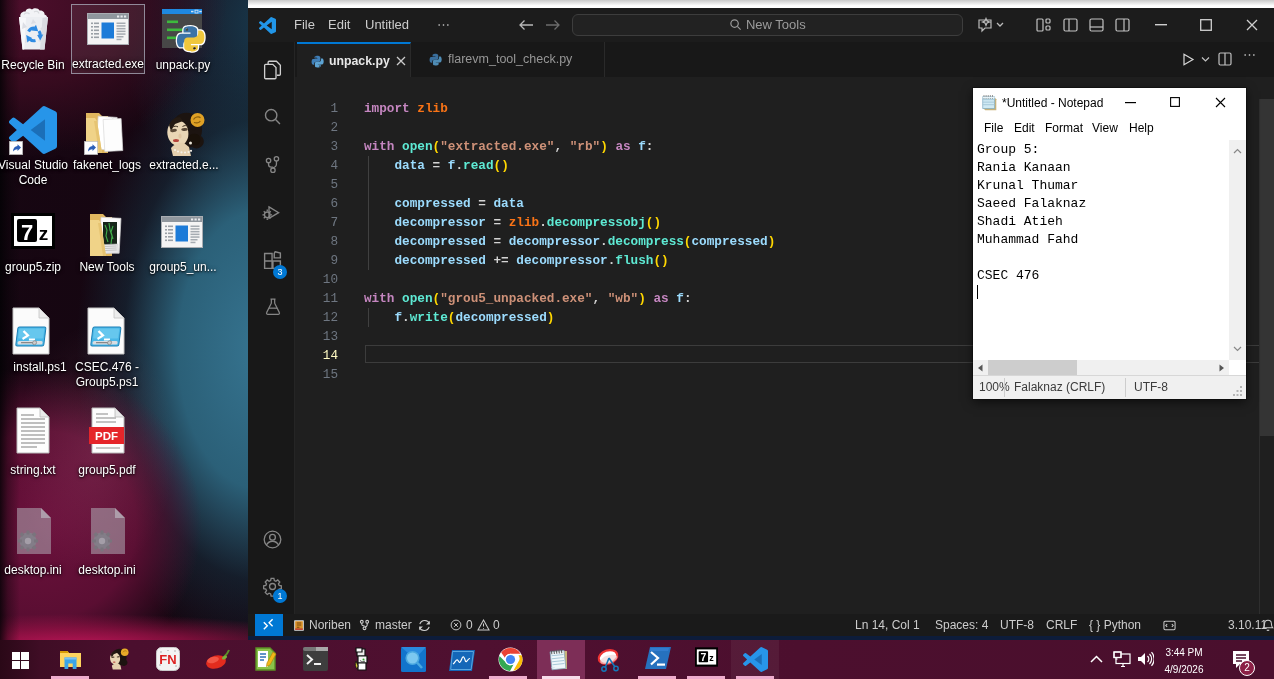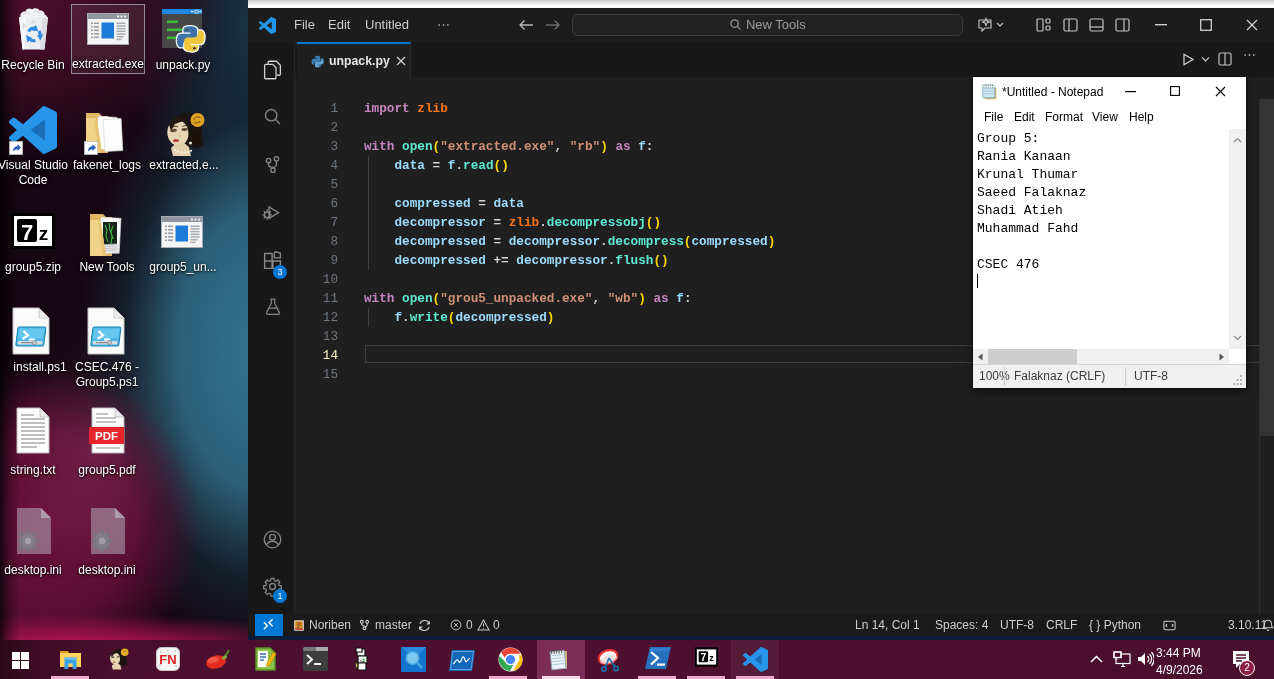--- a/index.html
+++ b/index.html
@@ -31,32 +31,32 @@
 #curline{position:absolute;left:69px;top:246px;width:895px;height:18px;border:1px solid #3c3c3c}
 #vscroll{position:absolute;right:0;top:0;width:14px;height:337px;background:#454545;opacity:.55}
 #vsline{position:absolute;right:14px;top:0;width:1px;height:515px;background:#2e2e2e}
 #indent1{position:absolute;left:72px;top:57px;width:1px;height:114px;background:#404040}
 #indent2{position:absolute;left:72px;top:209px;width:1px;height:19px;background:#404040}
 #vstatus{position:absolute;left:0;top:606px;width:1026px;height:22px;background:#1a1a1a;font-size:12px;color:#ccc}
 #vnavy{position:absolute;left:0;top:628px;width:1026px;height:4px;background:#0d1c3a}
 #remote{position:absolute;left:7px;top:0;width:28px;height:22px;background:#0078d4}
 .sitem{position:absolute;top:0;height:22px;line-height:22px;white-space:nowrap}
 
-#npad{position:absolute;left:973px;top:77px;width:273px;height:311px;background:#fff;box-shadow:0 3px 10px rgba(0,0,0,.6),0 0 0 1px rgba(0,0,0,.28)}
+#npad{position:absolute;left:973px;top:88px;width:273px;height:311px;background:#fff;box-shadow:0 3px 10px rgba(0,0,0,.6),0 0 0 1px rgba(0,0,0,.28)}
 #nptitle{position:absolute;left:0;top:0;width:273px;height:30px;background:#fff;color:#000;font-size:12px}
 #npmenu{position:absolute;left:0;top:30px;width:273px;height:22px;background:#fff;color:#000;font-size:12px}
 #nptext{position:absolute;left:0;top:52px;width:256px;height:220px;background:#fff;font-family:"Liberation Mono",monospace;font-size:13px;line-height:18px;color:#000;white-space:pre;padding:1px 0 16px 4px}
 #npvs{position:absolute;left:256px;top:52px;width:17px;height:220px;background:#f0f0f0}
 #nphs{position:absolute;left:0;top:272px;width:256px;height:15px;background:#f0f0f0}
 #npstatus{position:absolute;left:0;top:287px;width:273px;height:24px;background:#f0f0f0;border-top:1px solid #d7d7d7;font-size:12px;color:#3c3c3c}
 
 #tbar{position:absolute;left:0;top:640px;width:1274px;height:39px;background:linear-gradient(90deg,#2a0817 0,#3f0d25 40px,#4b0f2e 130px,#4f1030 480px,#4c0f2e 800px,#4a0f2d 100%)}
 .tic{position:absolute;top:7px}
 .uline{position:absolute;top:36px;height:3px;background:#eeaccd}
-#trayTime{position:absolute;top:645px;left:1156px;width:56px;color:#fff;font-size:12px;text-align:left;line-height:16.5px}
+#trayTime{position:absolute;top:645px;left:1156px;width:56px;color:#fff;font-size:10px;text-align:center;line-height:16.5px}
 </style></head>
 <body>
 <div id="desk"></div>
 <div id="topstrip"></div>
 <div id="dicons">
 
  <div class="abs" style="left:71px;top:4px;width:74px;height:70px;background:rgba(255,255,255,.07);border:1.5px solid rgba(165,165,180,.8)"></div>
 
  <svg class="abs" style="left:14px;top:7px" width="38" height="45" viewBox="0 0 38 45">
   <path d="M5 10h29l-3.5 32.5h-22z" fill="#eceef2"></path>
@@ -403,20 +403,27 @@
  <div id="vtabs">
   <div id="tab1">
    <svg class="abs" style="left:14px;top:11px" width="13" height="13" viewBox="0 0 64 64">
           <path fill="#3f7fb8" d="M31.9 4c-2.5 0-4.9.2-7 .6C18.6 5.7 17.5 8 17.5 12v5.5h14v2h-19c-4.1 0-7.7 2.5-8.8 7.2-1.3 5.4-1.3 8.8 0 14.4 1 4.2 3.4 7.2 7.5 7.2h4.8v-6.5c0-4.7 4-8.8 8.8-8.8h14c3.9 0 7-3.2 7-7.1V12c0-3.8-3.2-6.6-7-7.3-2.4-.5-4.9-.7-7-.7zm-7.6 4.3c1.5 0 2.6 1.2 2.6 2.7s-1.2 2.7-2.6 2.7-2.6-1.2-2.6-2.7 1.1-2.7 2.6-2.7z"></path>
           <path fill="#5da4d4" d="M49.3 18v6.3c0 4.9-4.2 9-8.8 9h-14c-3.8 0-7 3.3-7 7.1v13.3c0 3.8 3.3 6 7 7.1 4.4 1.3 8.7 1.5 14 0 3.5-1 7-3 7-7.1v-5.3h-14v-2h21c4.1 0 5.6-2.8 7-7.2 1.4-4.5 1.4-8.8 0-14.4-1-4-2.9-7.2-7-7.2h-5.2zm-7.9 33.9c1.5 0 2.6 1.2 2.6 2.7s-1.2 2.7-2.6 2.7-2.6-1.2-2.6-2.7 1.1-2.7 2.6-2.7z"></path>
         </svg>
    <span class="abs" style="left:32px;top:10px;font-weight:700;font-size:12.3px">unpack.py</span>
    <svg class="abs" style="left:99px;top:12px" width="10" height="10" viewBox="0 0 10 10">
           <path stroke="#ccc" stroke-width="1.3" d="M1 1l8 8M9 1 1 9"></path>
         </svg>
+  </div>
+  <div id="tab2">
+   <svg class="abs" style="left:17px;top:11px" width="13" height="13" viewBox="0 0 64 64">
+          <path fill="#3a6f9e" d="M31.9 4c-2.5 0-4.9.2-7 .6C18.6 5.7 17.5 8 17.5 12v5.5h14v2h-19c-4.1 0-7.7 2.5-8.8 7.2-1.3 5.4-1.3 8.8 0 14.4 1 4.2 3.4 7.2 7.5 7.2h4.8v-6.5c0-4.7 4-8.8 8.8-8.8h14c3.9 0 7-3.2 7-7.1V12c0-3.8-3.2-6.6-7-7.3-2.4-.5-4.9-.7-7-.7z"></path>
+          <path fill="#4f8cb5" d="M49.3 18v6.3c0 4.9-4.2 9-8.8 9h-14c-3.8 0-7 3.3-7 7.1v13.3c0 3.8 3.3 6 7 7.1 4.4 1.3 8.7 1.5 14 0 3.5-1 7-3 7-7.1v-5.3h-14v-2h21c4.1 0 5.6-2.8 7-7.2 1.4-4.5 1.4-8.8 0-14.4-1-4-2.9-7.2-7-7.2h-5.2z"></path>
+        </svg>
+   <span class="abs" style="left:36px;top:10px;font-size:12.5px">flarevm_tool_check.py</span>
   </div>
   <svg class="abs" style="left:886px;top:10px" width="14" height="15" viewBox="0 0 14 15">
         <path fill="none" stroke="#d7d7d7" stroke-width="1.2" d="M3 2.2 12 7.5 3 12.8z"></path>
       </svg>
   <svg class="abs" style="left:906px;top:14px" width="9" height="7" viewBox="0 0 9 7">
         <path fill="none" stroke="#c2c2c2" stroke-width="1.2" d="m1 1.5 3.5 3.5L8 1.5"></path>
       </svg>
   <svg class="abs" style="left:923px;top:10px" width="14" height="14" viewBox="0 0 14 14">
         <g fill="none" stroke="#c2c2c2" stroke-width="1.2">
           <rect x="1" y="1" width="12" height="12" rx="1.5"></rect>

